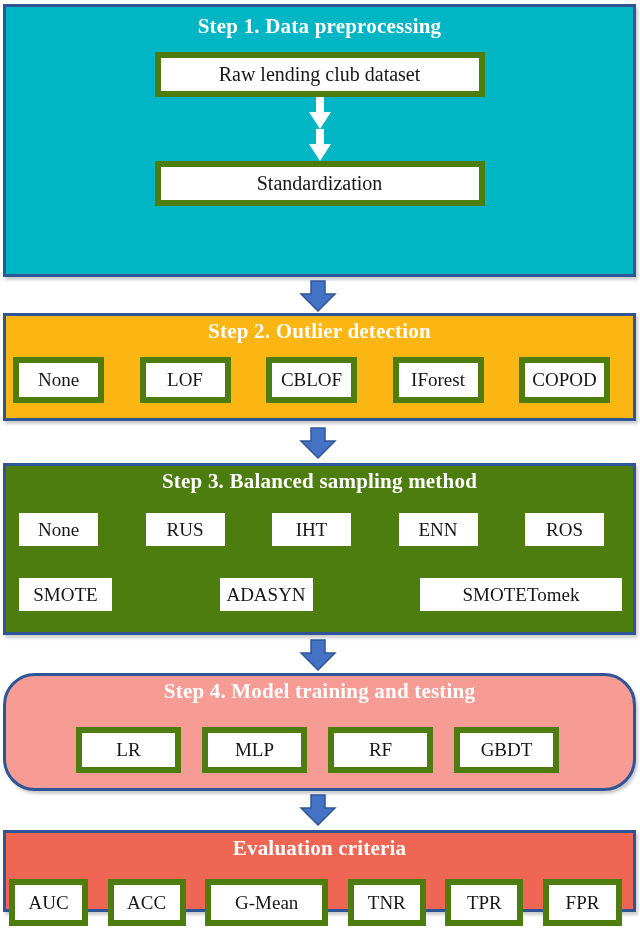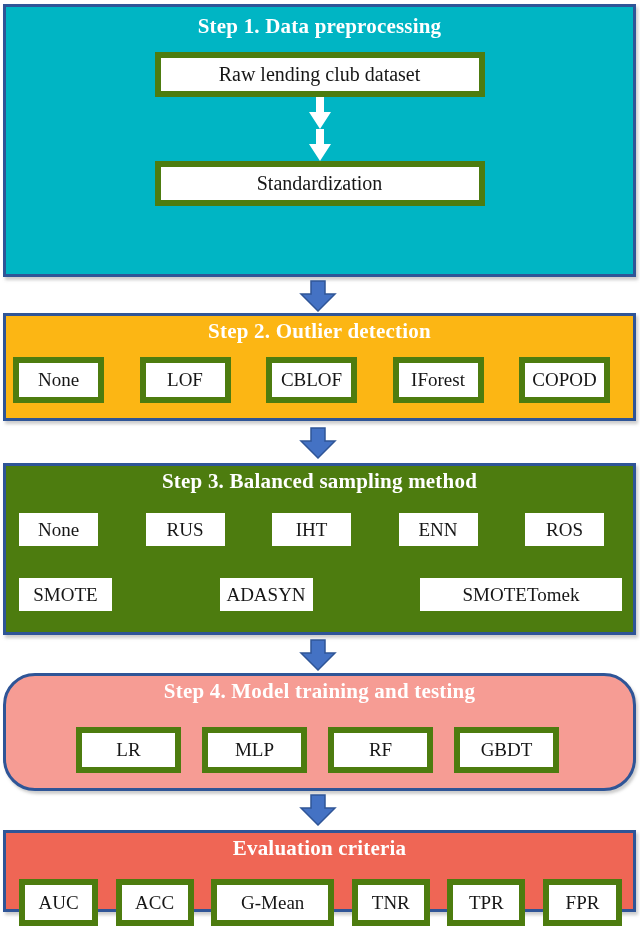--- a/index.html
+++ b/index.html
@@ -42,21 +42,21 @@
   .s2 .node { width:91px; }
 
   .s3 .row1 { margin:13px 23px 0 7px; }
   .s3 .row1 .node { width:91px; height:45px; }
   .s3 .row2 { margin:20px 5px 0 7px;align-items:center; }
   .s3 .row2 .node { height:45px; }
 
   .s4 .row  { margin:23px 4px 0 0; justify-content:center; gap:21px; }
   .s4 .node { width:105px; }
 
-  .s5 .row  { margin:18px 11px 0 13px;border-radius:10px; }
+  .s5 .row  { margin:18px 11px 0 3px;border-radius:10px; }
   .s5 .node { height:47px; }
 
   .w79  { width:79px; }  .w78  { width:78px; }  .w123 { width:123px; }
   .w105 { width:105px; } .w149 { width:149px; } .w178 { width:214px; }
 
   .flow-arrow { position:absolute; left:298px; width:40px; height:32px; }
   .a1 { top:280px; } .a2 { top:427px; } .a3 { top:639px; } .a4 { top:794px; }
 </style>
 </head>
 <body>

